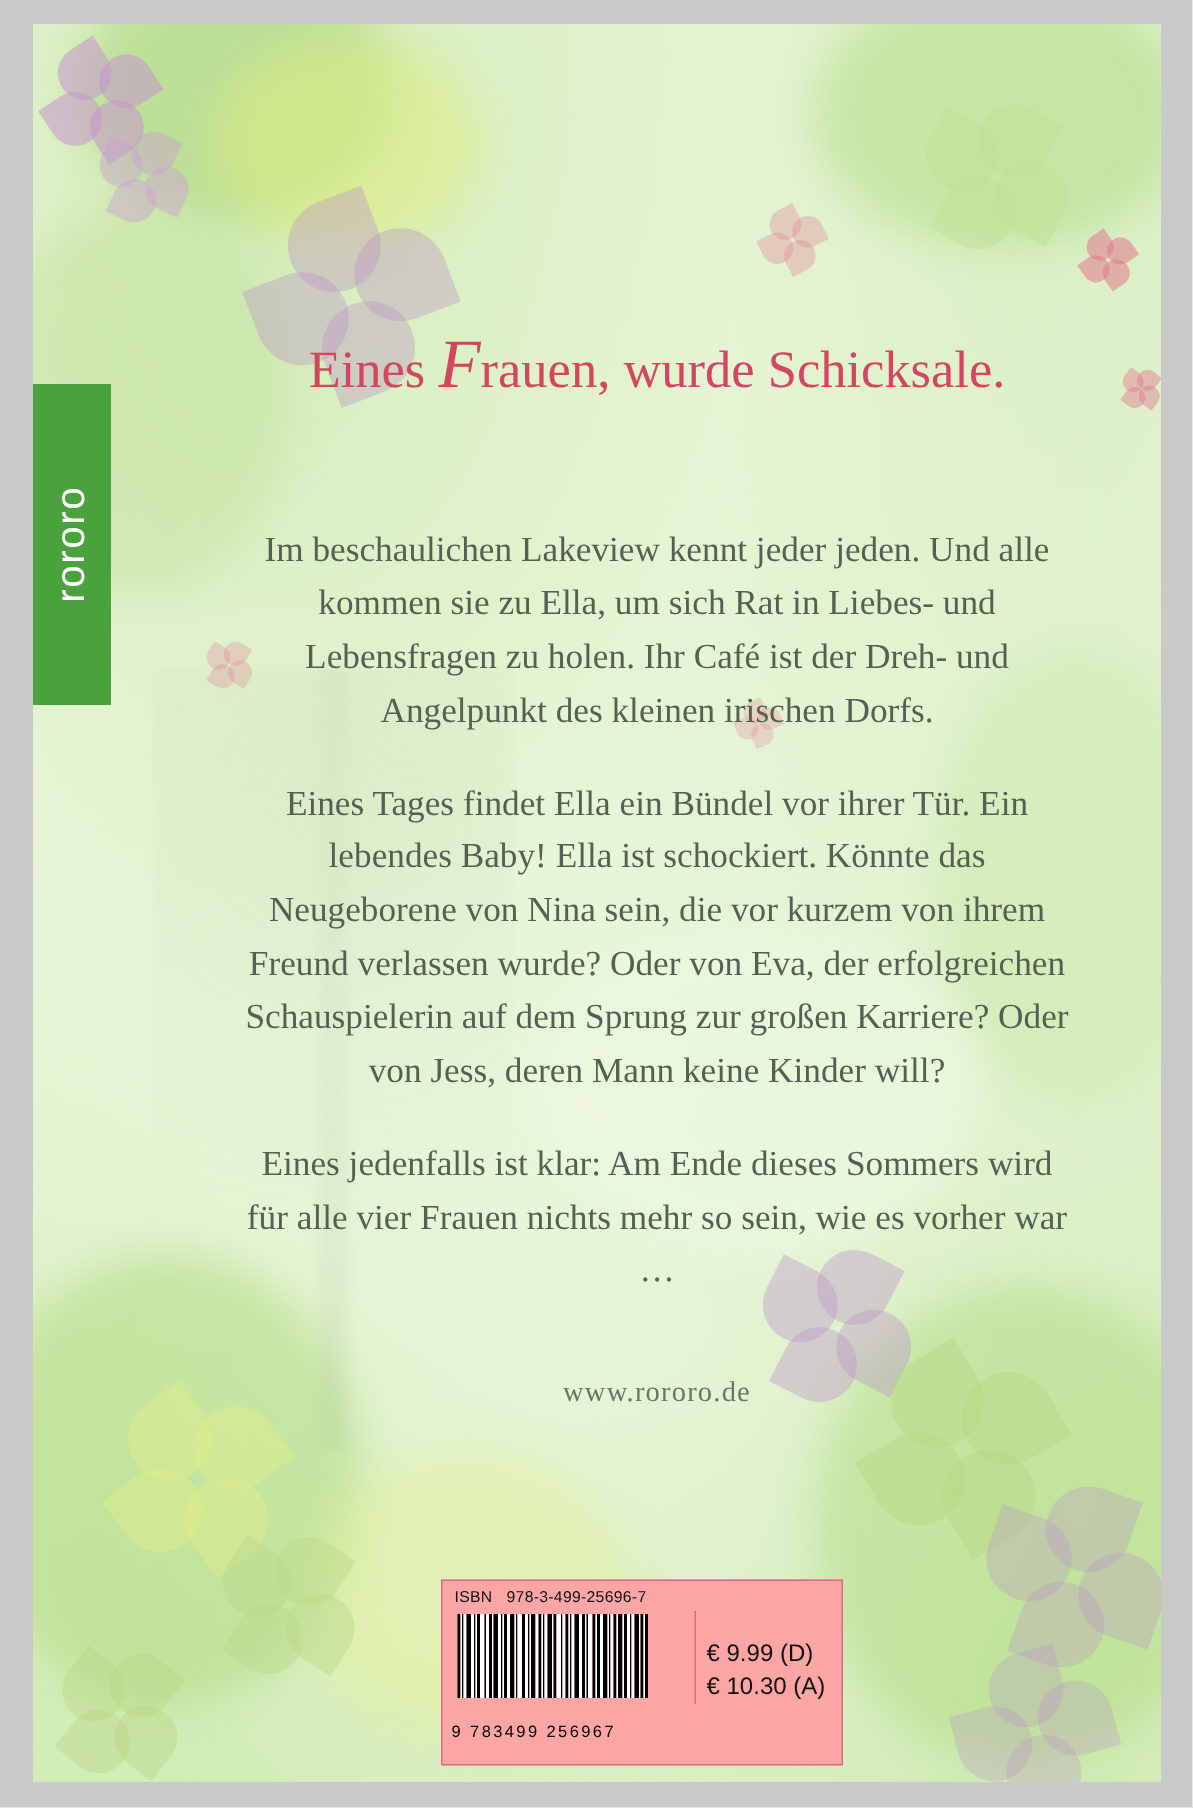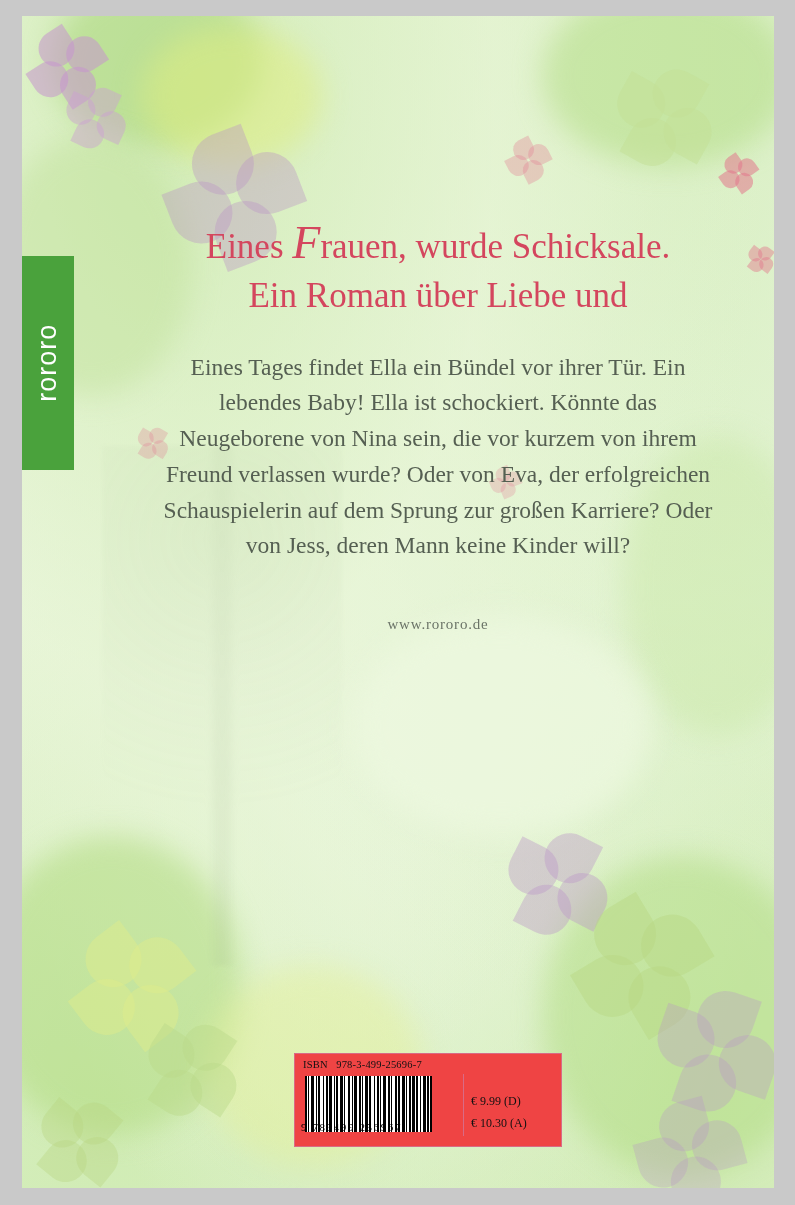--- a/index.html
+++ b/index.html
@@ -133,35 +133,35 @@
     font-size: 23.5px;
     line-height: 1.52;
   }
   .blurb p { margin: 0 0 26px 0; }
   .blurb p:first-child { margin-top: 30px; }
 
   .web {
     margin-top: 52px;
     color: #6b7468;
     font-family: "Liberation Serif", serif;
-    font-size: 15px;
+    font-size: 19px;
     letter-spacing: .8px;
   }
 
   
   .barcode-box {
     position: absolute;
     left: 294px;
     top: 1053px;
     width: 268px;
-    height: 94px;
-    background: #ef4444;
+    height: 124px;
+    background: #fca5a5;
     border: 1px solid #d96a86;
     box-sizing: border-box;
-    font-family: Liberation Serif, serif;
+    font-family: Liberation Sans, sans-serif;
   }
   .isbn-line {
     position: absolute;
     left: 8px;
     top: 5px;
     font-size: 10.5px;
     color: #111;
     letter-spacing: .2px;
   }
   .bars {
@@ -175,39 +175,39 @@
     gap: 0;
   }
   .bars b {
     display: block;
     background: #000;
     height: 100%;
   }
   .bars-digits {
     position: absolute;
     left: 6px;
-    top: 67px;
+    top: 95px;
     width: 160px;
     font-size: 11px;
     color: #000;
     letter-spacing: 1.6px;
     text-align: left;
   }
   .price-sep {
     position: absolute;
     left: 168px;
     top: 20px;
     width: 1px;
     height: 62px;
     background: #d96a86;
   }
   .price {
     position: absolute;
     left: 176px;
-    font-size: 12px;
+    font-size: 16px;
     color: #111;
   }
   .price.p1 { top: 40px; }
   .price.p2 { top: 62px; }
 </style>
 </head>
 <body>
 
 <div class="page">
   <div class="cover">
@@ -318,25 +318,27 @@
         <i></i>
         <i></i>
         <i></i>
         <i></i>
       </div>
 
     <div class="content">
 
       <h1 class="tagline">
         <span>Eines </span><span class="drop">F</span><span>rauen, wurde Schicksale.</span><br>
-        <span>Ein Roman über Liebe und</span><br>
+        <br>
       </h1>
 
       <div class="blurb">
+        <p>Im beschaulichen Lakeview kennt jeder jeden. Und alle kommen sie zu Ella, um sich Rat in Liebes- und Lebensfragen zu holen. Ihr Café ist der Dreh- und Angelpunkt des kleinen irischen Dorfs.</p>
         <p>Eines Tages findet Ella ein Bündel vor ihrer Tür. Ein lebendes Baby! Ella ist schockiert. Könnte das Neugeborene von Nina sein, die vor kurzem von ihrem Freund verlassen wurde? Oder von Eva, der erfolgreichen Schauspielerin auf dem Sprung zur großen Karriere? Oder von Jess, deren Mann keine Kinder will?</p>
+        <p>Eines jedenfalls ist klar: Am Ende dieses Sommers wird für alle vier Frauen nichts mehr so sein, wie es vorher war …</p>
       </div>
 
       <div class="web">www.rororo.de</div>
     </div>
   </div>
 
   <div class="spine-tab">
     <span>rororo</span>
   </div>
 

